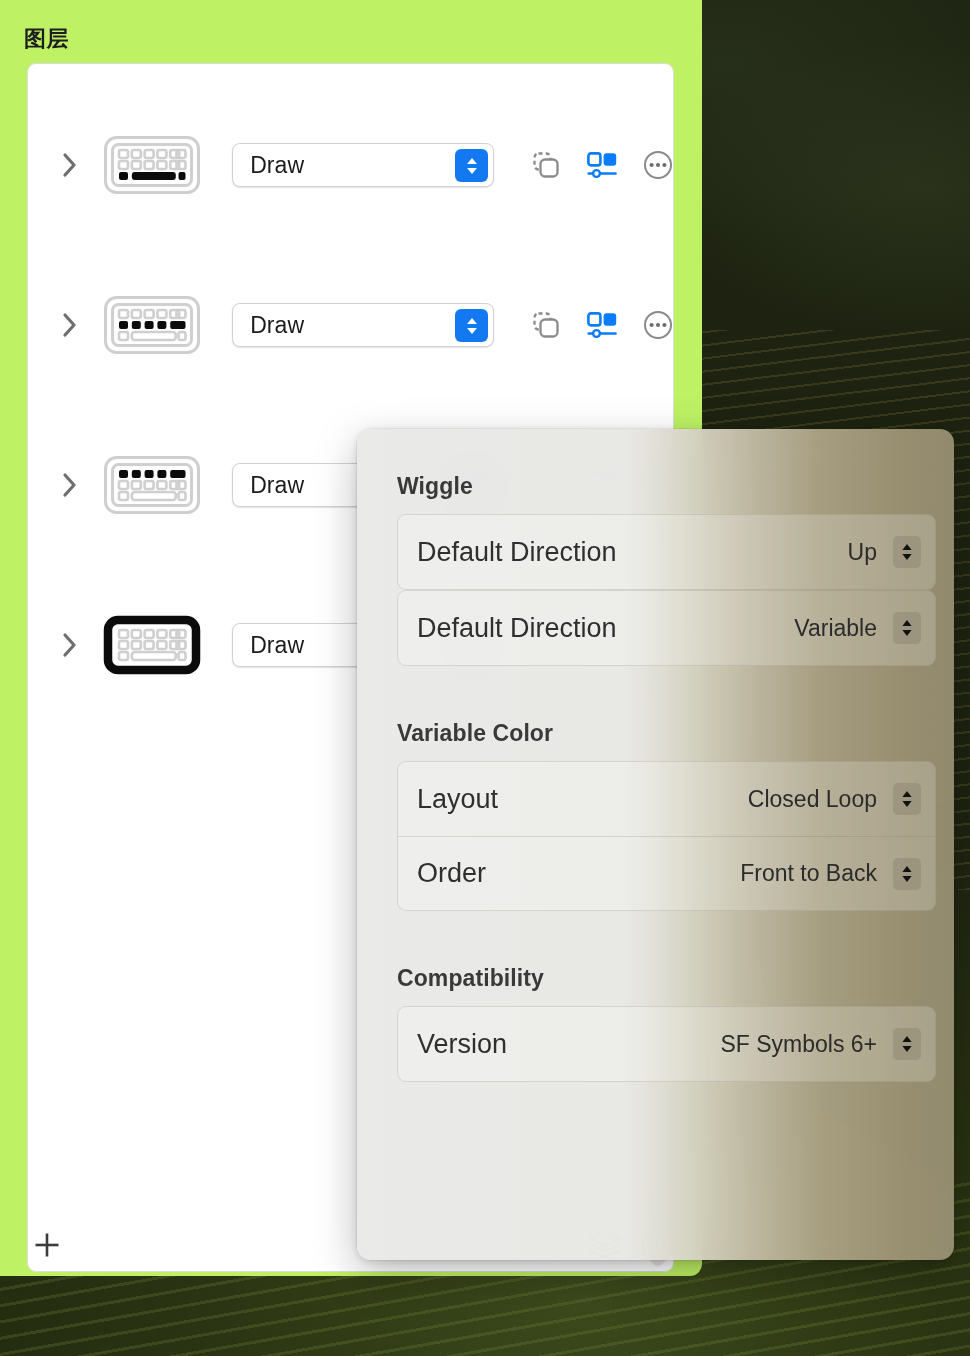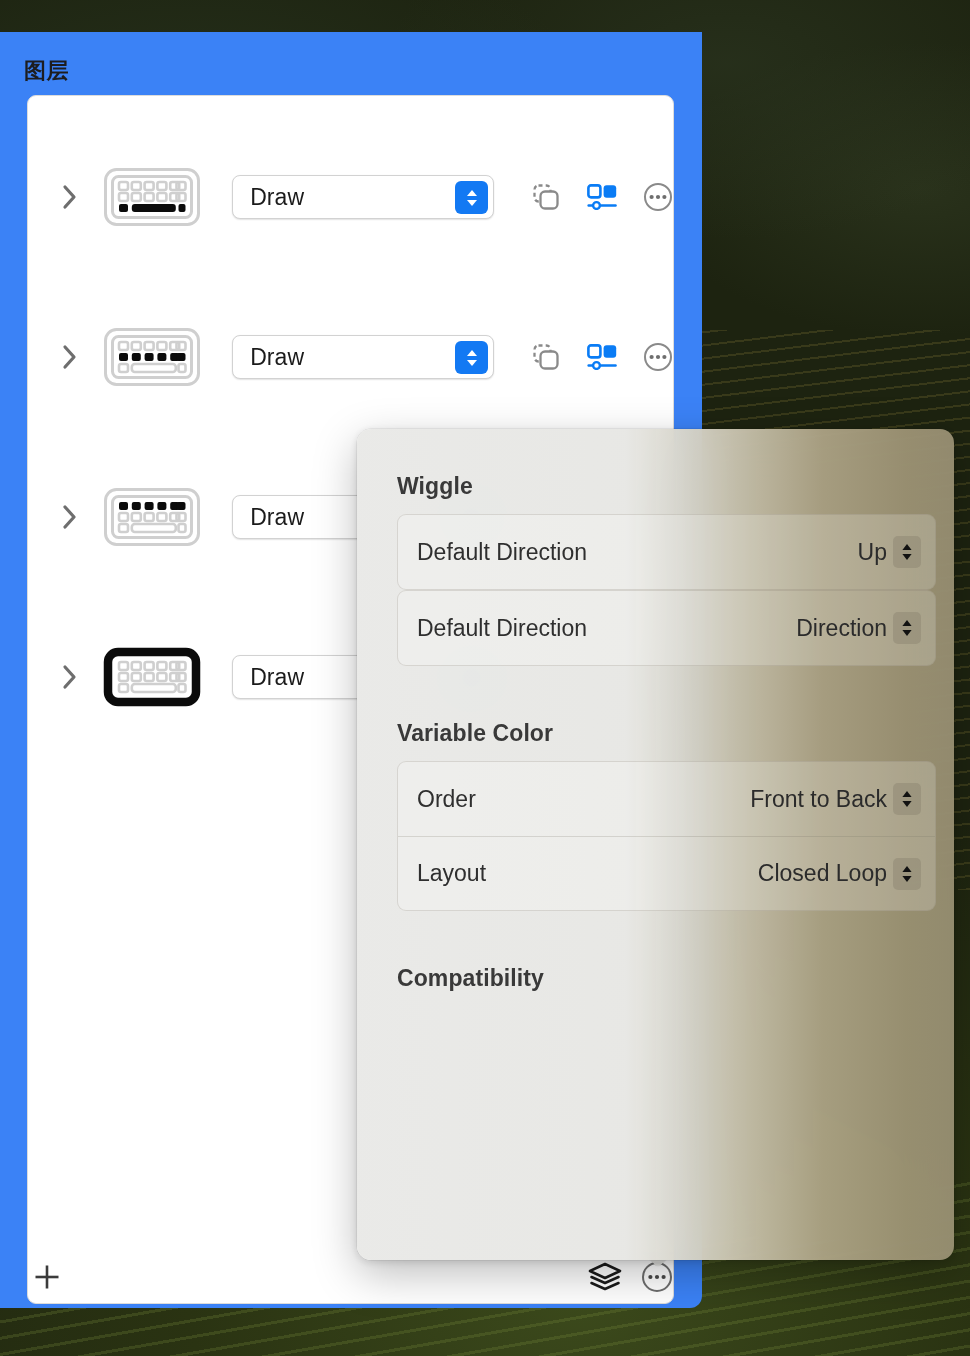--- a/index.html
+++ b/index.html
@@ -71,24 +71,23 @@
       rgba(0,0,0,0) 3px,
       rgba(0,0,0,0) 16px);
   }
 
   
   #window {
     position: absolute;
     left: 0; top: 0;
     width: 702px;
     height: 1276px;
-    background: #3b82f6;
+    background: #bef264;
     border-bottom-right-radius: 12px;
     overflow: hidden;
-    margin-top: 32px;
   }
 
   #layers-title {
     position: absolute;
     left: 24px; top: 24px;
     font-size: 22px;
     font-weight: 700;
     color: #1d1d1f;
     letter-spacing: 0.5px;
   }
@@ -283,27 +282,27 @@
   .grow {
     height: 74px;
     display: flex;
     align-items: center;
     justify-content: space-between;
     padding: 0 14px 0 19px;
     cursor: default;
   }
   .grow + .grow { border-top: 1px solid rgba(120,115,100,0.22); }
   .grow-label {
-    font-size: 23px;
+    font-size: 27px;
     color: #2f2f2f;
   }
   .grow-right {
     display: flex;
     align-items: center;
-    gap: 6px;
+    gap: 16px;
   }
   .grow-value {
     font-size: 23px;
     color: #2b2b2b;
   }
   .stepper {
     width: 28px;
     height: 32px;
     border-radius: 5px;
     background: rgba(120,112,92,0.28);
@@ -635,55 +634,69 @@
               </svg>
           </span>
         </span>
       </div>
     </div>
 
     <div class="group">
       <div class="grow">
         <span class="grow-label">Default Direction</span>
         <span class="grow-right">
-          <span class="grow-value">Direction</span>
+          <span class="grow-value">Variable</span>
           <span class="stepper">
             <svg width="14" height="20" viewBox="0 0 14 20">
                 <path d="M7 2 L11.6 8 L2.4 8 Z" fill="#121212"></path>
                 <path d="M7 18 L11.6 12 L2.4 12 Z" fill="#121212"></path>
               </svg>
           </span>
         </span>
       </div>
     </div>
 
     <div class="sect-title gap">Variable Color</div>
     <div class="group">
+      <div class="grow">
+        <span class="grow-label">Layout</span>
+        <span class="grow-right">
+          <span class="grow-value">Closed Loop</span>
+          <span class="stepper">
+            <svg width="14" height="20" viewBox="0 0 14 20">
+                <path d="M7 2 L11.6 8 L2.4 8 Z" fill="#121212"></path>
+                <path d="M7 18 L11.6 12 L2.4 12 Z" fill="#121212"></path>
+              </svg>
+          </span>
+        </span>
+      </div>
       <div class="grow">
         <span class="grow-label">Order</span>
         <span class="grow-right">
           <span class="grow-value">Front to Back</span>
           <span class="stepper">
             <svg width="14" height="20" viewBox="0 0 14 20">
                 <path d="M7 2 L11.6 8 L2.4 8 Z" fill="#121212"></path>
                 <path d="M7 18 L11.6 12 L2.4 12 Z" fill="#121212"></path>
               </svg>
           </span>
         </span>
       </div>
+    </div>
+
+    <div class="sect-title gap">Compatibility</div>
+    <div class="group">
       <div class="grow">
-        <span class="grow-label">Layout</span>
+        <span class="grow-label">Version</span>
         <span class="grow-right">
-          <span class="grow-value">Closed Loop</span>
+          <span class="grow-value">SF Symbols 6+</span>
           <span class="stepper">
             <svg width="14" height="20" viewBox="0 0 14 20">
                 <path d="M7 2 L11.6 8 L2.4 8 Z" fill="#121212"></path>
                 <path d="M7 18 L11.6 12 L2.4 12 Z" fill="#121212"></path>
               </svg>
           </span>
         </span>
       </div>
     </div>
 
-    <div class="sect-title gap">Compatibility</div>
-
   </div>
 </div>
 
 </body></html>

